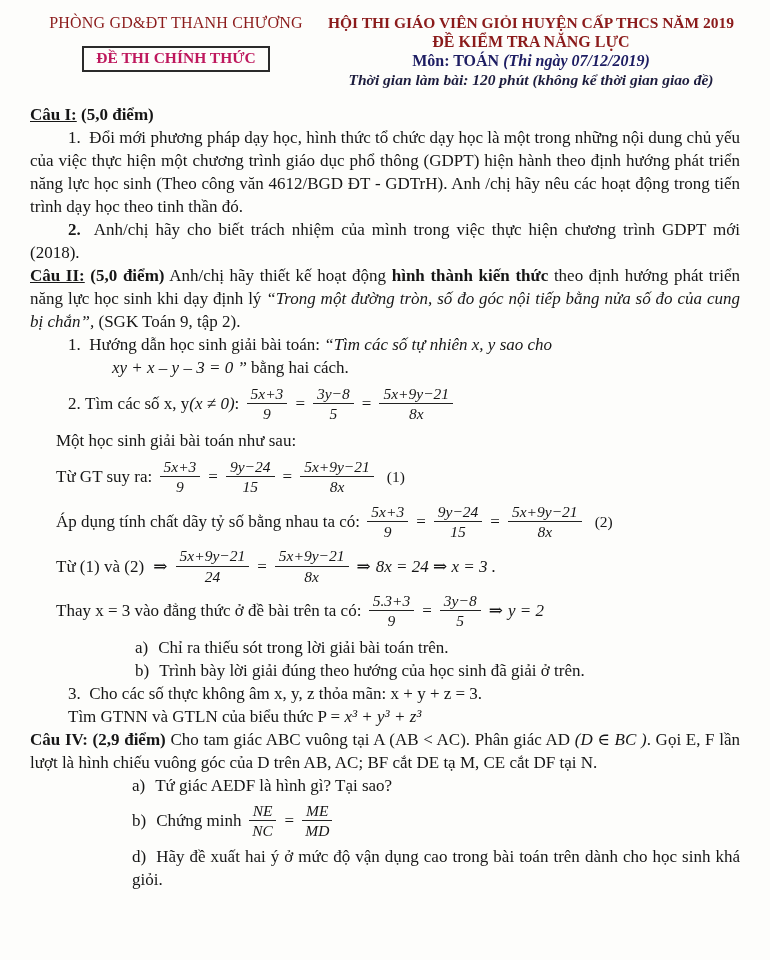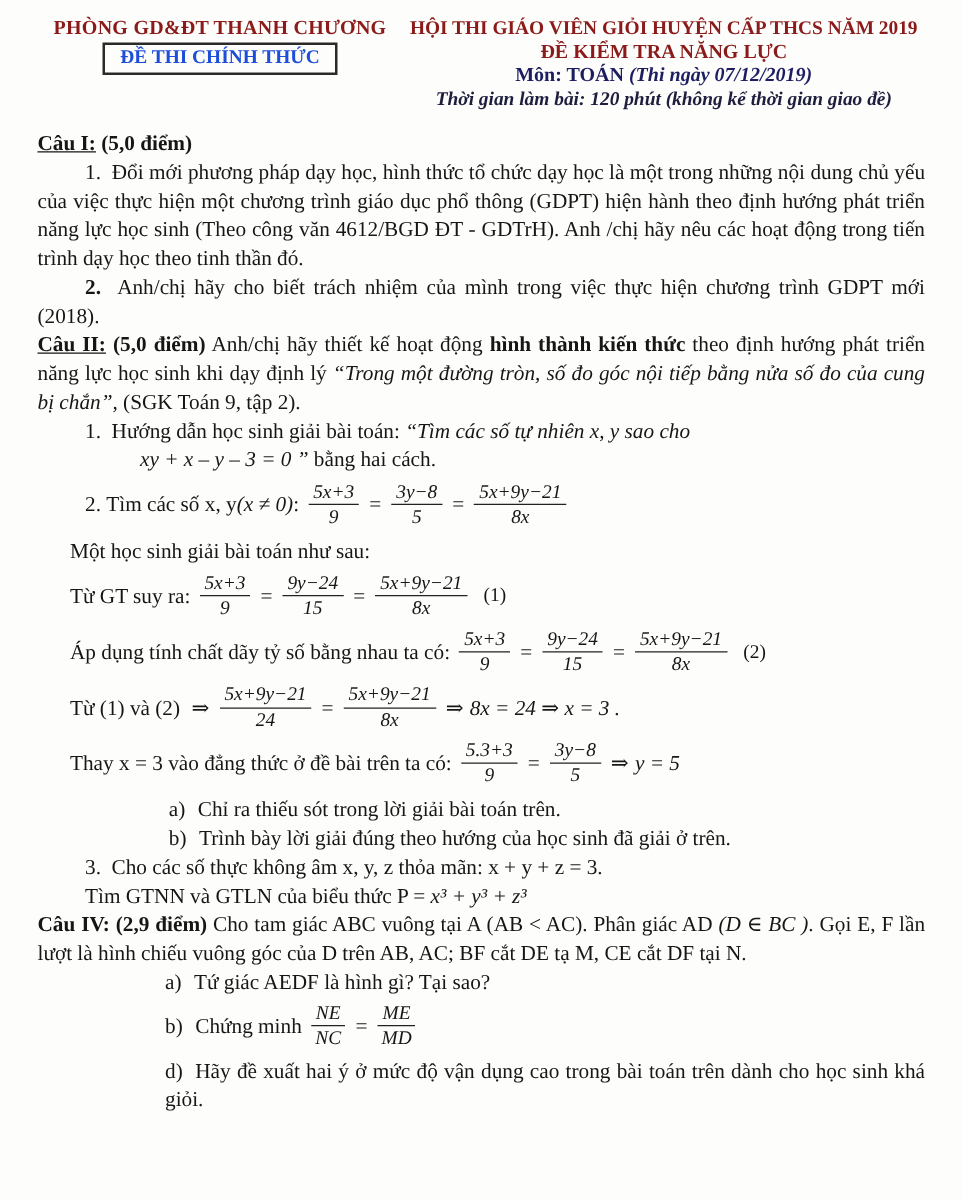--- a/index.html
+++ b/index.html
@@ -4,23 +4,23 @@
 <style>
   html,body{margin:0;padding:0;}
   .page{
     width:770px;height:960px;background:#fdfdfb;box-sizing:border-box;
     font-family:"Liberation Serif","DejaVu Serif",serif;color:#161616;
     padding:14px 30px 10px 30px;overflow:hidden;position:relative;
   }
   
   .header{display:flex;flex-direction:row;}
   .header-left{width:292px;text-align:center;flex-shrink:0;}
-  .org{color:#8b1b1b;font-weight:bold;font-size:16px;letter-spacing:.2px;}
+  .org{color:#8b1b1b;font-weight:normal;font-size:16px;letter-spacing:.2px;}
   .exam-box{display:inline-block;border:2px solid #2a2a2a;padding:1px 12px 3px 12px;
-    font-weight:bold;font-size:15.5px;margin-top:2px;color:#1d4ed8;}
+    font-weight:bold;font-size:15.5px;margin-top:14px;color:#be185d;}
   .header-right{flex:1;text-align:center;}
   .h-line1{color:#8b1b1b;font-weight:bold;font-size:15.5px;}
   .h-line2{color:#8b1b1b;font-weight:bold;font-size:16px;margin-top:1px;}
   .h-line3{margin-top:1px;font-size:16px;color:#1d1d62;}
   .h-line3 .mon{font-weight:bold;}
   .h-line3 .date{font-style:italic;font-weight:600;}
   .h-line4{font-style:italic;font-weight:600;font-size:15.5px;color:#1d1d3e;margin-top:1px;}
   
   .doc{margin-top:14px;font-size:17px;line-height:23px;}
   .para{text-align:justify;}
@@ -174,21 +174,21 @@
       <span class="frac">
           <span class="fnum">5.3+3</span>
           <span class="fden">9</span>
         </span>
       <span class="sym">=</span>
       <span class="frac">
           <span class="fnum">3y−8</span>
           <span class="fden">5</span>
         </span>
       <span class="sym">⇒</span>
-      <span class="mi">y = 5</span>
+      <span class="mi">y = 2</span>
     </div>
 
     <div class="sub-item">
       <span class="ilab">a)</span><span>Chỉ ra thiếu sót trong lời giải bài toán trên.</span>
     </div>
     <div class="sub-item">
       <span class="ilab">b)</span><span>Trình bày lời giải đúng theo hướng của học sinh đã giải ở trên.</span>
     </div>
     <div class="para fl-indent">
       <span>3.&nbsp;</span><span> Cho các số thực không âm x, y, z thỏa mãn: x + y + z = 3.</span>

